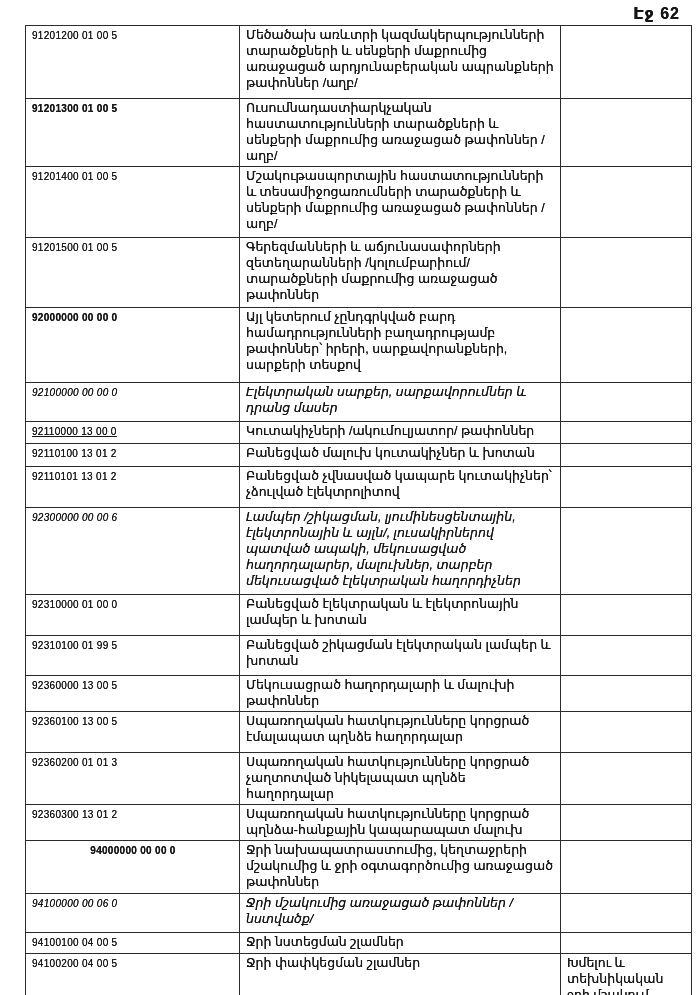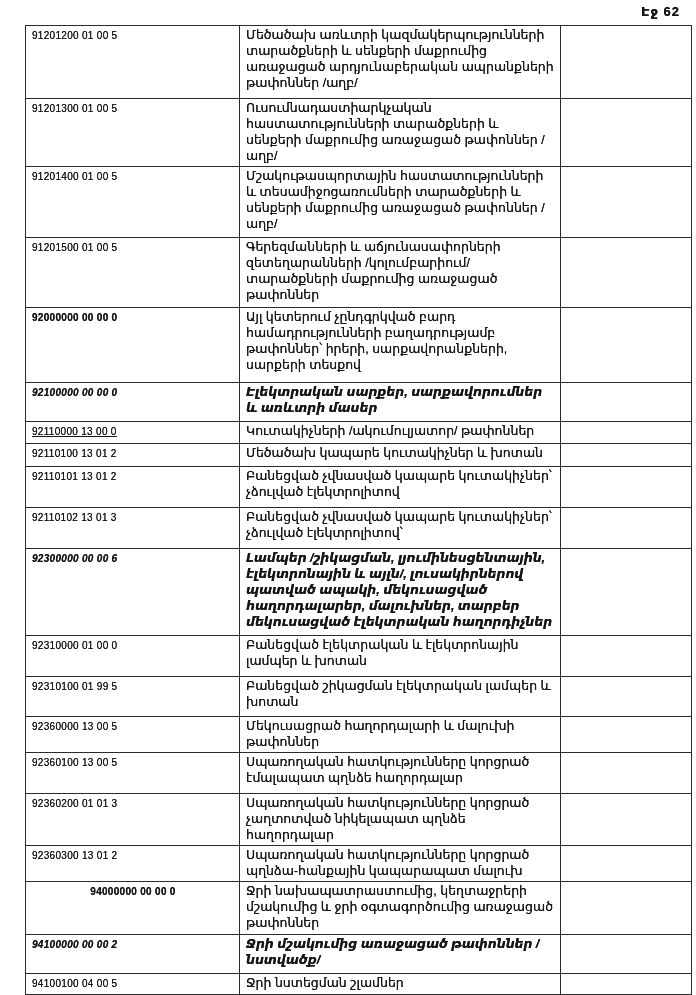--- a/index.html
+++ b/index.html
@@ -6,21 +6,21 @@
   .sheet{
     position:relative;
     width:696px;height:995px;
     background:#ffffff;
     font-family:"Liberation Sans","DejaVu Sans",sans-serif;
     color:#161616;
     overflow:hidden;
   }
   .page-label{
     position:absolute;top:4px;right:16px;
-    font-weight:bold;font-size:13px;letter-spacing:1px;
+    font-weight:bold;font-size:16px;letter-spacing:1px;
     text-shadow:0 0 .5px #000;
   }
   table.grid{
     position:absolute;left:25px;top:25px;width:666px;
     border-collapse:collapse;table-layout:fixed;
   }
   col.c1{width:214px}
   col.c2{width:321px}
   col.c3{width:131px}
   td{
@@ -32,83 +32,78 @@
     word-wrap:break-word;
   }
   td.code{
     font-size:10px;
     white-space:nowrap;
     padding-top:2px;
     letter-spacing:.3px;
   }
   tr.section td.code{font-weight:bold;}
   tr.subsection td.code,
-  tr.subsection td.desc{font-style:italic;font-weight:bold;margin-top:7px;}
+  tr.subsection td.desc{font-style:italic;font-weight:normal;margin-top:7px;}
 </style>
 </head>
 <body>
 
 <div class="sheet">
   <div class="page-label">Էջ 62</div>
 
   <table class="grid">
     <colgroup>
         <col class="c1">
         <col class="c2">
         <col class="c3">
       </colgroup>
     <tbody>
         <tr class="normal">
     <td class="code" style="height: 68px;">91201200 01 00 5</td>
     <td class="desc">Մեծածախ առևտրի կազմակերպությունների տարածքների և սենքերի մաքրումից առաջացած արդյունաբերական ապրանքների թափոններ /աղբ/</td>
     <td class="note"></td>
   </tr>
         <tr class="normal">
-    <td class="code" style="height: 50px;">91201300 01 00 5</td>
+    <td class="code" style="height: 50px; font-weight: bold;">91201300 01 00 5</td>
     <td class="desc">Ուսումնադաստիարկչական հաստատությունների տարածքների և սենքերի մաքրումից առաջացած թափոններ /աղբ/</td>
     <td class="note"></td>
   </tr>
         <tr class="normal">
     <td class="code" style="height: 66px;">91201400 01 00 5</td>
     <td class="desc">Մշակութասպորտային հաստատությունների և տեսամիջոցառումների տարածքների և սենքերի մաքրումից առաջացած թափոններ /աղբ/</td>
     <td class="note"></td>
   </tr>
         <tr class="normal">
     <td class="code" style="height: 65px;">91201500 01 00 5</td>
     <td class="desc">Գերեզմանների և աճյունասափորների զետեղարանների /կոլումբարիում/ տարածքների մաքրումից առաջացած թափոններ</td>
     <td class="note"></td>
   </tr>
         <tr class="section">
     <td class="code" style="height: 70px;">92000000 00 00 0</td>
     <td class="desc">Այլ կետերում չընդգրկված բարդ համադրությունների բաղադրությամբ թափոններ՝ իրերի, սարքավորանքների, սարքերի տեսքով</td>
     <td class="note"></td>
   </tr>
         <tr class="subsection">
     <td class="code" style="height: 34px;">92100000 00 00 0</td>
-    <td class="desc">Էլեկտրական սարքեր, սարքավորումներ և առևտրի մասեր</td>
+    <td class="desc">Էլեկտրական սարքեր, սարքավորումներ և դրանց մասեր</td>
     <td class="note"></td>
   </tr>
         <tr class="normal">
     <td class="code" style="height: 17px; text-decoration: underline;">92110000 13 00 0</td>
     <td class="desc">Կուտակիչների /ակումուլյատոր/ թափոններ</td>
     <td class="note"></td>
   </tr>
         <tr class="normal">
     <td class="code" style="height: 18px;">92110100 13 01 2</td>
-    <td class="desc">Մեծածախ կապարե կուտակիչներ և խոտան</td>
+    <td class="desc">Բանեցված մալուխ կուտակիչներ և խոտան</td>
     <td class="note"></td>
   </tr>
         <tr class="normal">
     <td class="code" style="height: 36px;">92110101 13 01 2</td>
     <td class="desc">Բանեցված չվնասված կապարե կուտակիչներ՝ չձուլված էլեկտրոլիտով</td>
-    <td class="note"></td>
-  </tr>
-        <tr class="normal">
-    <td class="code" style="height: 36px;">92110102 13 01 3</td>
-    <td class="desc">Բանեցված չվնասված կապարե կուտակիչներ՝ չձուլված էլեկտրոլիտով՝</td>
     <td class="note"></td>
   </tr>
         <tr class="subsection">
     <td class="code" style="height: 82px;">92300000 00 00 6</td>
     <td class="desc">Լամպեր /շիկացման, լյումինեսցենտային, էլեկտրոնային և այլն/, լուսակիրներով պատված ապակի, մեկուսացված հաղորդալարեր, մալուխներ, տարբեր մեկուսացված էլեկտրական հաղորդիչներ</td>
     <td class="note"></td>
   </tr>
         <tr class="normal">
     <td class="code" style="height: 36px;">92310000 01 00 0</td>
     <td class="desc">Բանեցված էլեկտրական և էլեկտրոնային լամպեր և խոտան</td>
@@ -138,21 +133,21 @@
     <td class="code" style="height: 30px;">92360300 13 01 2</td>
     <td class="desc">Սպառողական հատկությունները կորցրած պղնձա-հանքային կապարապատ մալուխ</td>
     <td class="note"></td>
   </tr>
         <tr class="section">
     <td class="code" style="height: 48px; text-align: center;">94000000 00 00 0</td>
     <td class="desc">Ջրի նախապատրաստումից, կեղտաջրերի մշակումից և ջրի օգտագործումից առաջացած թափոններ</td>
     <td class="note"></td>
   </tr>
         <tr class="subsection">
-    <td class="code" style="height: 34px;">94100000 00 00 2</td>
+    <td class="code" style="height: 34px;">94100000 00 06 0</td>
     <td class="desc">Ջրի մշակումից առաջացած թափոններ /նստվածք/</td>
     <td class="note"></td>
   </tr>
         <tr class="normal">
     <td class="code" style="height: 16px;">94100100 04 00 5</td>
     <td class="desc">Ջրի նստեցման շլամներ</td>
     <td class="note"></td>
   </tr>
         <tr class="normal">
     <td class="code" style="height: 34px;">94100200 04 00 5</td>

